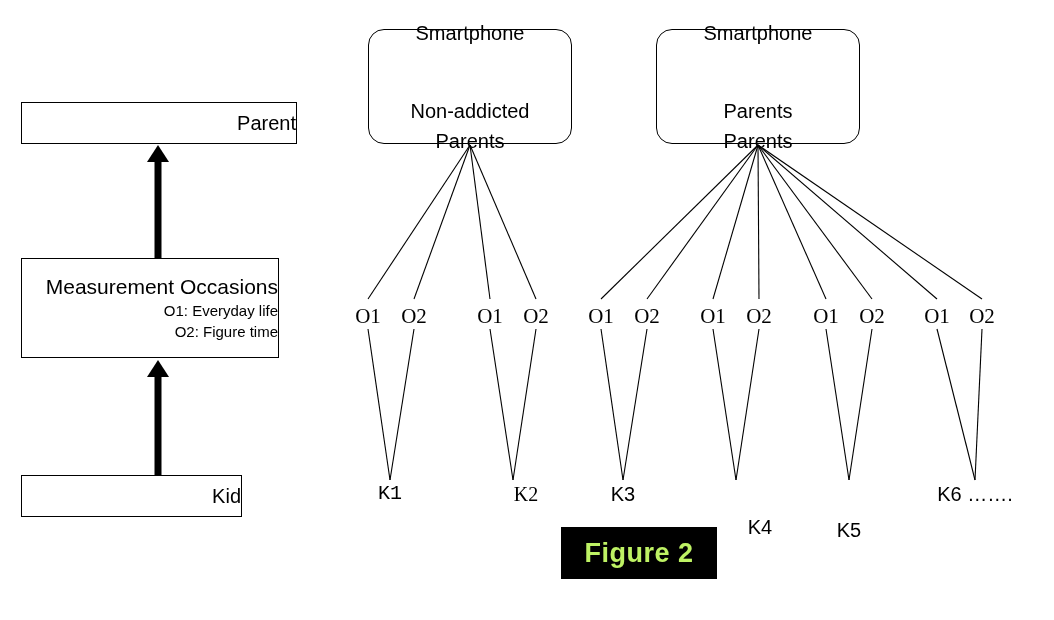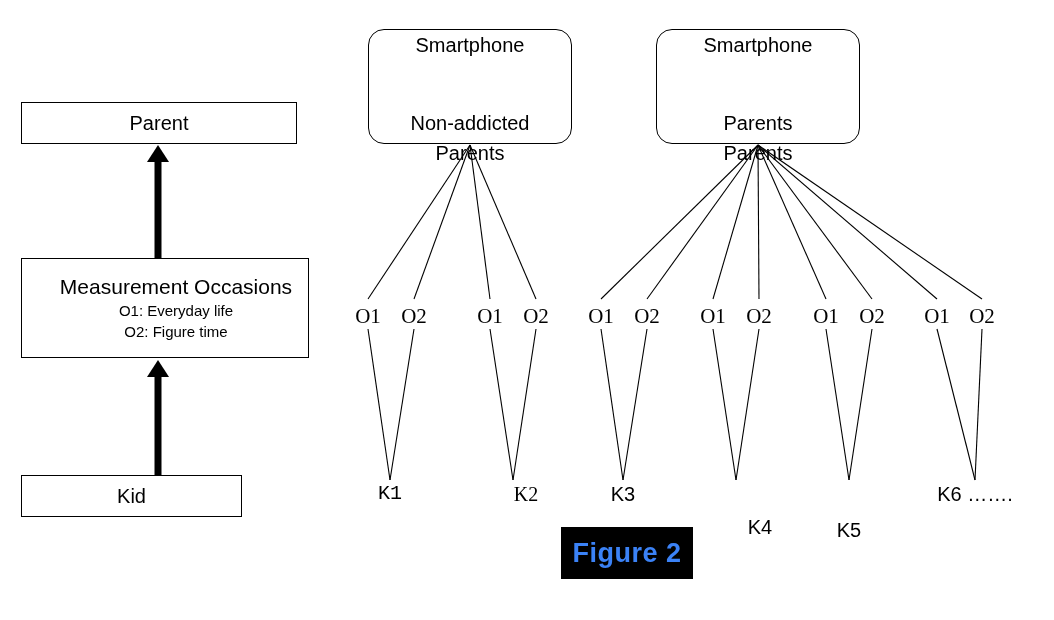--- a/index.html
+++ b/index.html
@@ -28,52 +28,53 @@
   }
 
   
   .lbox {
     position: absolute;
     box-sizing: border-box;
     border: 1.6px solid #000000;
     background: #ffffff;
     display: flex;
     flex-direction: column;
-    align-items: center;
+    align-items: flex-end;
     justify-content: center;
     text-align: center;
   }
   .lbox-title {
     font-size: 20px;
     line-height: 26px;
     white-space: nowrap;
   }
   .lbox-title.big {
     font-size: 21px;
   }
   .lbox-sub {
     font-size: 15px;
     line-height: 21px;
     white-space: nowrap;
   }
 
   #box-parent  { left: 21px;  top: 102px; width: 276px; height: 42px; }
-  #box-measure { left: 21px;  top: 258px; width: 288px; height: 100px; padding-left: 22px; }
+  #box-measure { left: 21px;  top: 258px; width: 258px; height: 100px; padding-left: 22px; }
   #box-kid     { left: 21px;  top: 475px; width: 221px; height: 42px; }
 
   
   .rbox {
     position: absolute;
     box-sizing: border-box;
     border: 1.6px solid #000000;
     border-radius: 16px;
     background: #ffffff;
     display: flex;
     flex-direction: column;
     align-items: center;
+    justify-content: center;
     text-align: center;
   }
   #box-nonaddicted { left: 368px; top: 29px; width: 204px; height: 115px; }
   #box-addicted    { left: 656px; top: 29px; width: 204px; height: 115px; }
   .rbox-line {
     font-size: 20px;
     line-height: 30px;
     white-space: nowrap;
   }
   .rbox-line.bold {
@@ -91,24 +92,24 @@
     text-align: left;
   }
   .node-label.o-label { font-family: "Liberation Serif", serif; font-size: 21px; }
   .node-label.k-label { font-size: 20px; }
 
   
   #figure-caption {
     position: absolute;
     left: 561px;
     top: 527px;
-    width: 132px;
+    width: 156px;
     height: 52px;
     background: #000000;
-    color: #3b82f6;
+    color: #bef264;
     font-size: 27px;
     font-weight: bold;
     display: flex;
     align-items: center;
     justify-content: center;
     letter-spacing: 0.5px;
   }
 </style>
 </head>
 <body>

